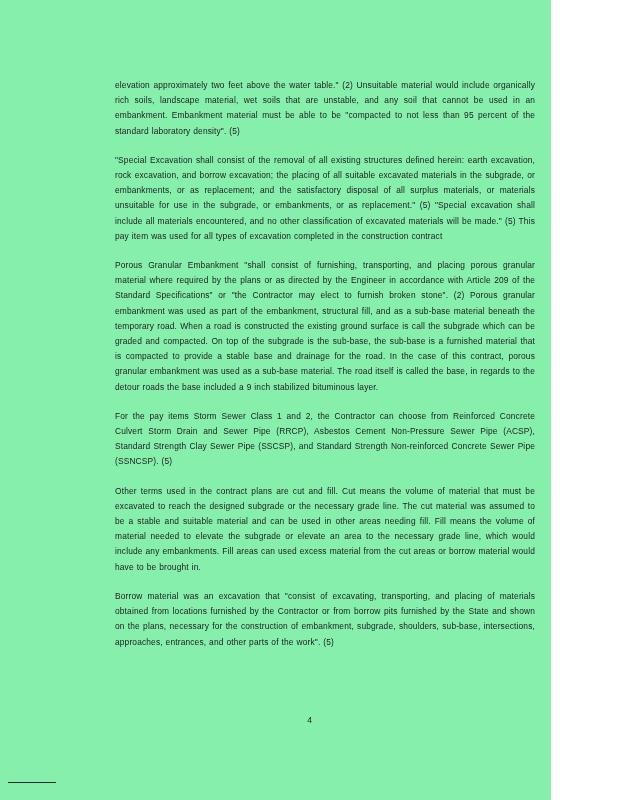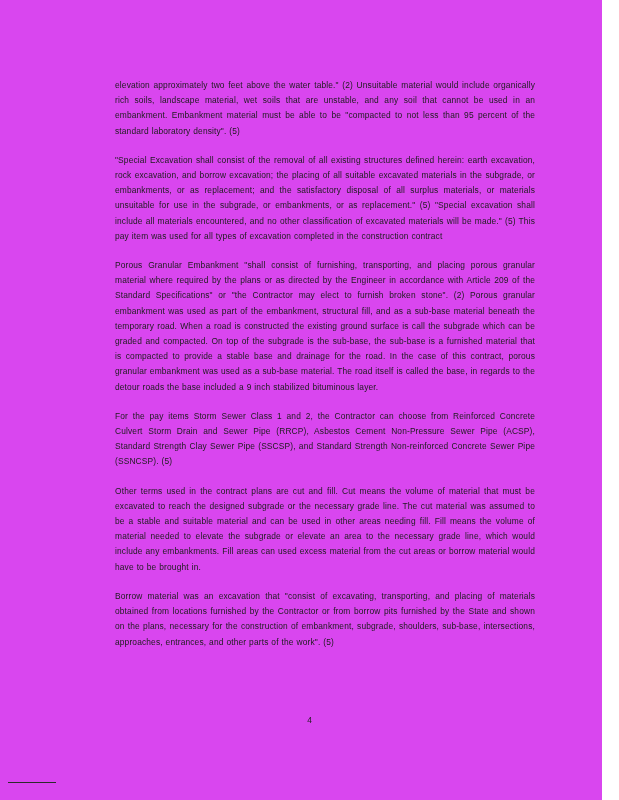--- a/index.html
+++ b/index.html
@@ -5,23 +5,23 @@
   html, body {
     margin: 0;
     padding: 0;
     background: #ffffff;
   }
   body {
     font-family: "Liberation Sans", sans-serif;
   }
   .page {
     position: relative;
-    width: 602px;
+    width: 551px;
     height: 800px;
-    background: #d946ef;
+    background: #86efac;
     box-sizing: border-box;
     overflow: hidden;
     padding-left: 21px;
   }
   .content {
     position: absolute;
     left: 115px;
     top: 78px;
     width: 420px;
   }

